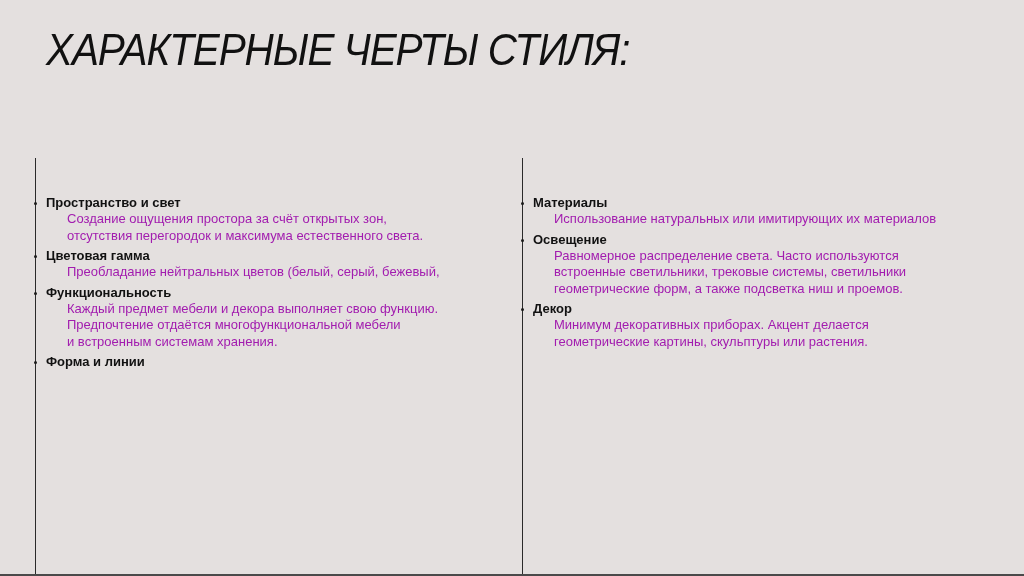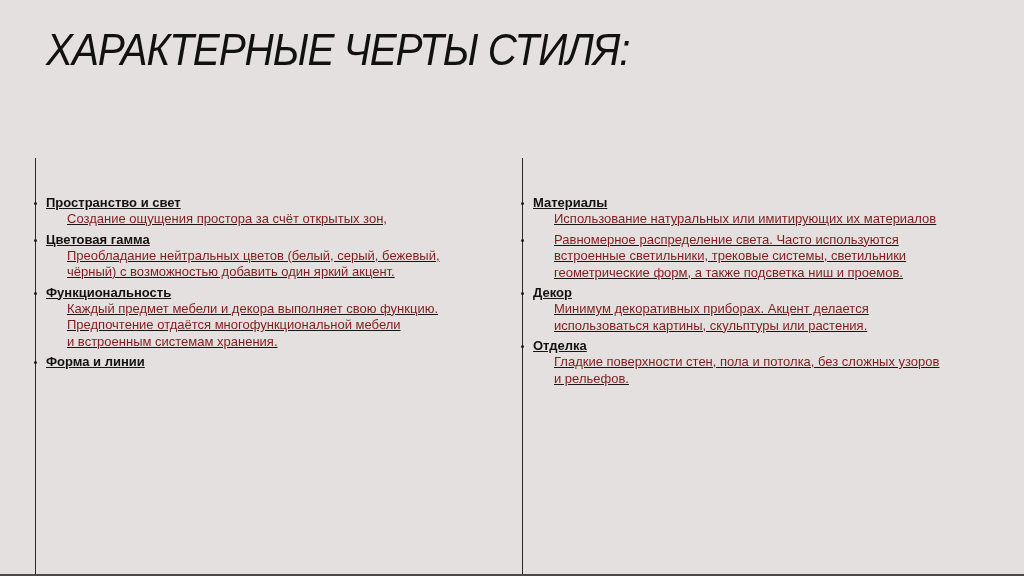--- a/index.html
+++ b/index.html
@@ -43,21 +43,20 @@
       position: absolute;
       top: 37px;
       left: 0;
       margin: 0;
       padding: 0;
       list-style: none;
     }
     .item {
       position: relative;
       margin-bottom: 4px;
-      text-decoration: underline;
     }
     .bullet {
       position: absolute;
       left: -2px;
       top: 7px;
       width: 3px;
       height: 3px;
       background: #1a1a1a;
       border-radius: 50%;
     }
@@ -68,21 +67,21 @@
       font-size: 13px;
       line-height: 16px;
       color: #111;
       white-space: nowrap;
     }
     .item-desc {
       display: block;
       padding-left: 31px;
       font-size: 13px;
       line-height: 16.5px;
-      color: #7f1d1d;
+      color: #a21caf;
     }
     .desc-line {
       display: block;
       white-space: nowrap;
     }
     .bottom-edge {
       position: absolute;
       left: 0;
       right: 0;
       bottom: 0;
@@ -95,28 +94,28 @@
 
 <h1 class="slide-title">ХАРАКТЕРНЫЕ ЧЕРТЫ СТИЛЯ:</h1>
 
 <div class="column left">
   <ul class="list">
     <li class="item">
       <span class="bullet"></span>
       <span class="item-heading">Пространство и свет</span>
       <span class="item-desc">
         <span class="desc-line">Создание ощущения простора за счёт открытых зон,</span>
+        <span class="desc-line">отсутствия перегородок и максимума естественного света.</span>
       </span>
     </li>
     <li class="item">
       <span class="bullet"></span>
       <span class="item-heading">Цветовая гамма</span>
       <span class="item-desc">
         <span class="desc-line">Преобладание нейтральных цветов (белый, серый, бежевый,</span>
-        <span class="desc-line">чёрный) с возможностью добавить один яркий акцент.</span>
       </span>
     </li>
     <li class="item">
       <span class="bullet"></span>
       <span class="item-heading">Функциональность</span>
       <span class="item-desc">
         <span class="desc-line">Каждый предмет мебели и декора выполняет свою функцию.</span>
         <span class="desc-line">Предпочтение отдаётся многофункциональной мебели</span>
         <span class="desc-line">и встроенным системам хранения.</span>
       </span>
@@ -132,38 +131,31 @@
   <ul class="list">
     <li class="item">
       <span class="bullet"></span>
       <span class="item-heading">Материалы</span>
       <span class="item-desc">
         <span class="desc-line">Использование натуральных или имитирующих их материалов</span>
       </span>
     </li>
     <li class="item">
       <span class="bullet"></span>
+      <span class="item-heading">Освещение</span>
       <span class="item-desc">
         <span class="desc-line">Равномерное распределение света. Часто используются</span>
         <span class="desc-line">встроенные светильники, трековые системы, светильники</span>
         <span class="desc-line">геометрические форм, а также подсветка ниш и проемов.</span>
       </span>
     </li>
     <li class="item">
       <span class="bullet"></span>
       <span class="item-heading">Декор</span>
       <span class="item-desc">
         <span class="desc-line">Минимум декоративных приборах. Акцент делается</span>
-        <span class="desc-line">использоваться картины, скульптуры или растения.</span>
-      </span>
-    </li>
-    <li class="item">
-      <span class="bullet"></span>
-      <span class="item-heading">Отделка</span>
-      <span class="item-desc">
-        <span class="desc-line">Гладкие поверхности стен, пола и потолка, без сложных узоров</span>
-        <span class="desc-line">и рельефов.</span>
+        <span class="desc-line">геометрические картины, скульптуры или растения.</span>
       </span>
     </li>
   </ul>
 </div>
 
 <div class="bottom-edge"></div>
 
 </body></html>

